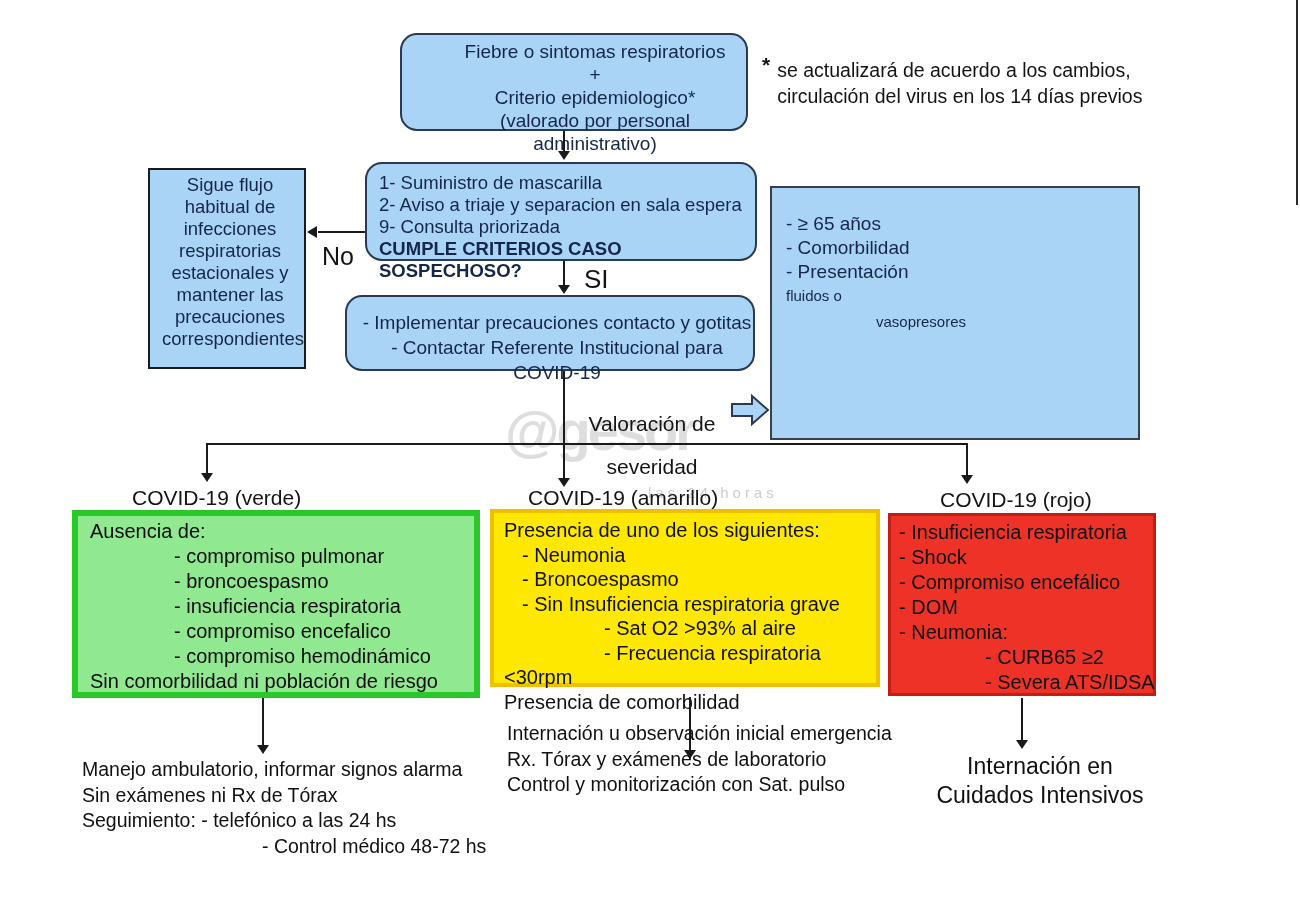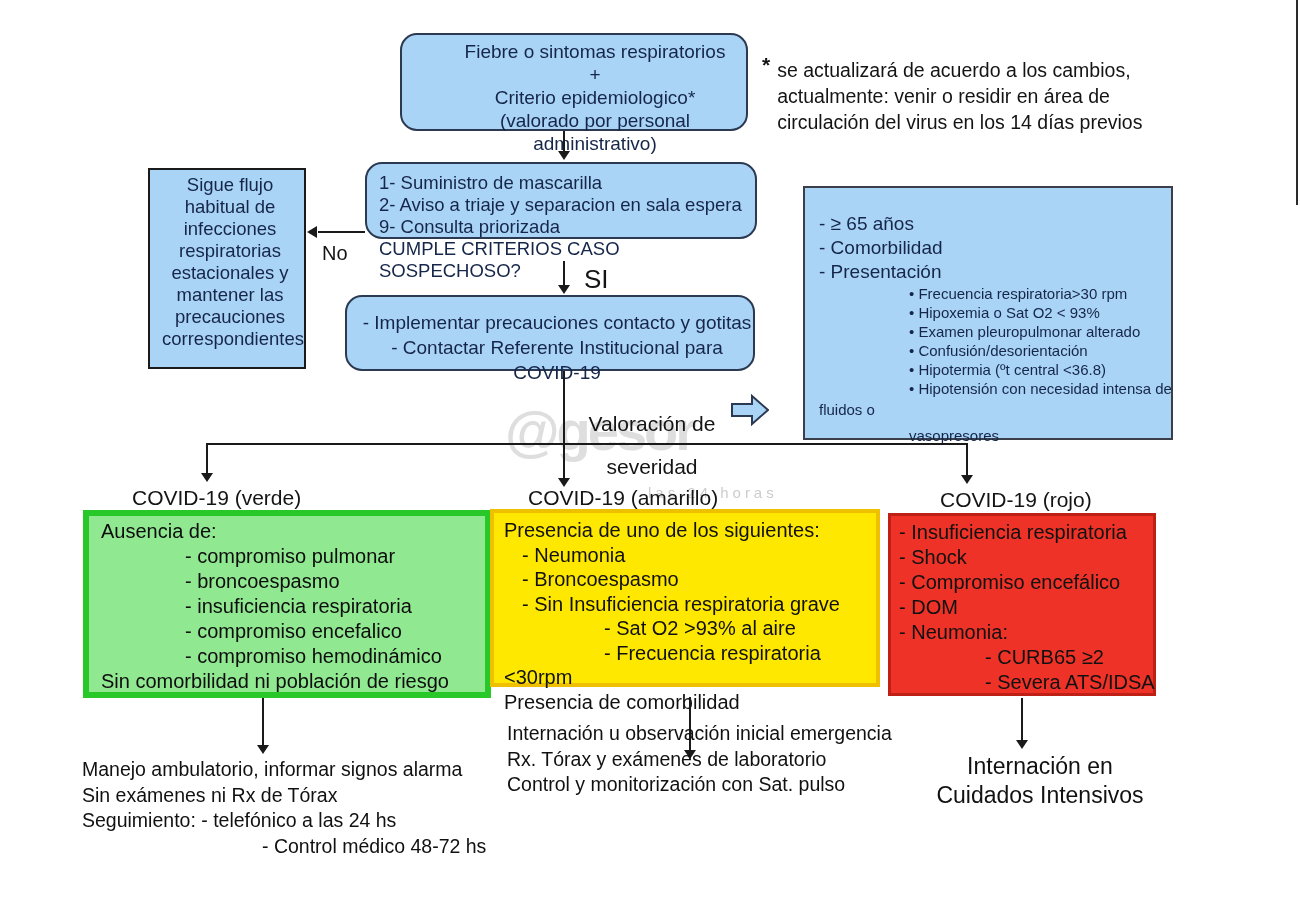--- a/index.html
+++ b/index.html
@@ -11,35 +11,35 @@
   .rounded{border-radius:17px;}
   
   .vl{position:absolute;width:2px;background:var(--line_color,#1a1a1a);}
   .hl{position:absolute;height:2px;background:var(--line_color,#1a1a1a);}
   .ah-down{position:absolute;width:0;height:0;border-left:6px solid transparent;border-right:6px solid transparent;border-top:9px solid var(--line_color,#1a1a1a);}
   .ah-left{position:absolute;width:0;height:0;border-top:6px solid transparent;border-bottom:6px solid transparent;border-right:10px solid var(--line_color,#1a1a1a);}
   
   .start-box{left:400px;top:33px;width:348px;height:98px;padding-top:5px;text-align:center;font-size:19px;line-height:23px;padding-left:42px;}
   .footnote{left:762px;top:57px;width:445px;font-size:19.5px;line-height:26px;display:flex;gap:7px;color:#141414;}
   .footnote .marker{font-size:21px;position:relative;top:-5px;font-weight:bold;}
-  .steps-box{left:365px;top:162px;width:392px;height:77px;padding:8px 0 0 12px;font-size:18.5px;line-height:22px;}
-  .steps-box .q{font-weight:normal;}
+  .steps-box{left:365px;top:162px;width:392px;height:99px;padding:8px 0 0 12px;font-size:18.5px;line-height:22px;}
+  .steps-box .q{font-weight:bold;}
   .no-box{left:148px;top:168px;width:158px;height:201px;background:var(--blue_fill,#aad4f5);border:2px solid #1a1a1a;
           text-align:center;font-size:18.5px;line-height:22px;padding:4px 6px 0 12px;color:var(--box_text,#15264a);}
-  .branch-label{font-size:20px;color:#141414;}
+  .branch-label{font-size:25px;color:#141414;}
   .si-box{left:345px;top:295px;width:410px;height:76px;padding:13px 0 0 14px;font-size:19px;line-height:25px;text-align:center;}
   .risk-box{left:770px;top:186px;width:370px;height:254px;background:var(--blue_fill,#aad4f5);border:2px solid #3a3f4a;
-            padding:24px 0 0 14px;font-size:19px;line-height:24px;color:var(--box_text,#15264a);margin-left:33px;}
+            padding:24px 0 0 14px;font-size:19px;line-height:24px;color:var(--box_text,#15264a);}
   .risk-box .bullets{padding-left:90px;font-size:15px;line-height:19px;white-space:nowrap;}
   .risk-box .wrap-left{font-size:15px;line-height:19px;margin-top:2px;}
   .risk-box .wrap-ind{font-size:15px;line-height:19px;padding-left:90px;margin-top:7px;}
   .severity{left:577px;top:392px;width:150px;text-align:center;font-size:21px;line-height:22px;color:#141414;}
   .cat-label{width:200px;text-align:left;font-size:21px;color:#141414;}
   .green-box{left:72px;top:510px;width:408px;height:188px;background:var(--green_fill,#90e890);
-             border:6px solid var(--green_border,#28c828);padding:3px 0 0 12px;font-size:20px;line-height:25px;color:#0d0d0d;margin-left:11px;}
+             border:6px solid var(--green_border,#28c828);padding:3px 0 0 12px;font-size:20px;line-height:25px;color:#0d0d0d;}
   .green-box .ind{padding-left:84px;}
   .yellow-box{left:490px;top:509px;width:390px;height:178px;background:var(--yellow_fill,#ffe800);
               border:4px solid var(--yellow_border,#eec000);padding:5px 4px 0 10px;font-size:20px;line-height:24.5px;color:#111;overflow:visible;}
   .yellow-box .i1{padding-left:18px;}
   .yellow-box .i2{padding-left:100px;}
   .red-box{left:888px;top:513px;width:268px;height:183px;background:var(--red_fill,#ee3227);
            border:3px solid var(--red_border,#bf2015);padding:4px 0 0 8px;font-size:20px;line-height:25px;color:#111;}
   .red-box .sub{padding-left:86px;white-space:nowrap;}
   .outcome{font-size:19.5px;line-height:25.5px;color:#111;}
   .outcome .ind{padding-left:180px;}
@@ -61,21 +61,20 @@
     <p>Fiebre o sintomas respiratorios</p>
     <p>+</p>
     <p>Criterio epidemiologico*</p>
     <p>(valorado por personal administrativo)</p>
   </div>
 
   <div class="abs footnote">
     <span class="marker">*</span>
     <div class="box">
       <p>se actualizará de acuerdo a los cambios,</p>
-      <p>actualmente: venir o residir en área de</p>
       <p>circulación del virus en los 14 días previos</p>
     </div>
   </div>
 
   <div class="abs edge-line"></div>
 
   <div class="vl" style="left:563px;top:131px;height:21px;"></div>
   <div class="ah-down" style="left:558px;top:151px;"></div>
 
   <div class="abs box blue rounded steps-box">
@@ -99,28 +98,20 @@
 
   <div class="abs box blue rounded si-box">
     <p>- Implementar precauciones contacto y gotitas</p>
     <p>- Contactar Referente Institucional para COVID-19</p>
   </div>
 
   <div class="abs box risk-box">
     <p>- ≥ 65 años</p>
     <p>- Comorbilidad</p>
     <p>- Presentación</p>
-    <div class="bullets">
-      <p>• Frecuencia respiratoria&gt;30 rpm</p>
-      <p>• Hipoxemia o Sat O2 &lt; 93%</p>
-      <p>• Examen pleuropulmonar alterado</p>
-      <p>• Confusión/desorientación</p>
-      <p>• Hipotermia (ºt central &lt;36.8)</p>
-      <p>• Hipotensión con necesidad intensa de</p>
-    </div>
     <p class="wrap-left">fluidos o</p>
     <p class="wrap-ind">vasopresores</p>
   </div>
 
   <div class="vl" style="left:563px;top:371px;height:107px;"></div>
   <div class="ah-down" style="left:558px;top:478px;"></div>
   <div class="abs severity">
     <p>Valoración de</p>
     <p>severidad</p>
   </div>

